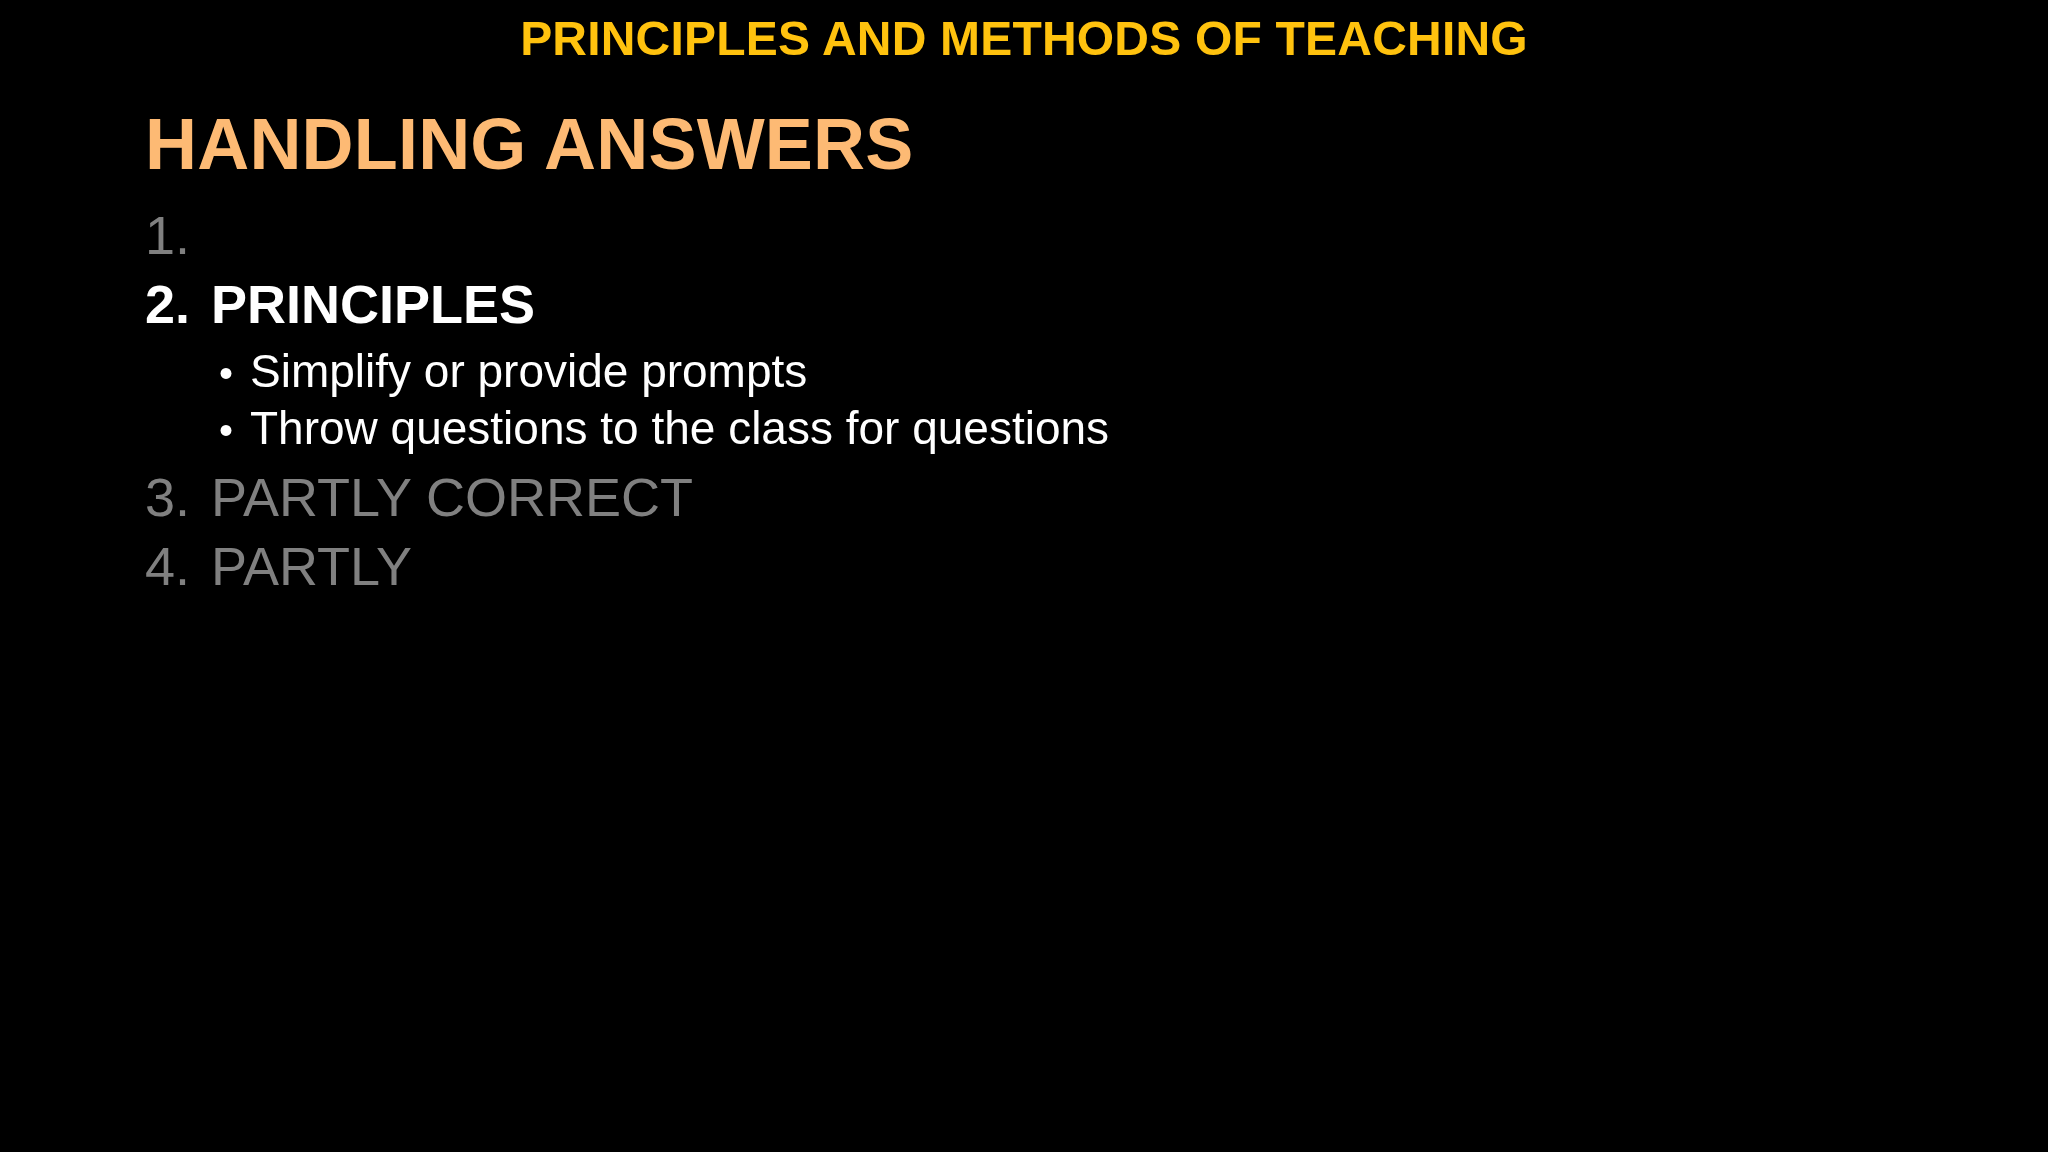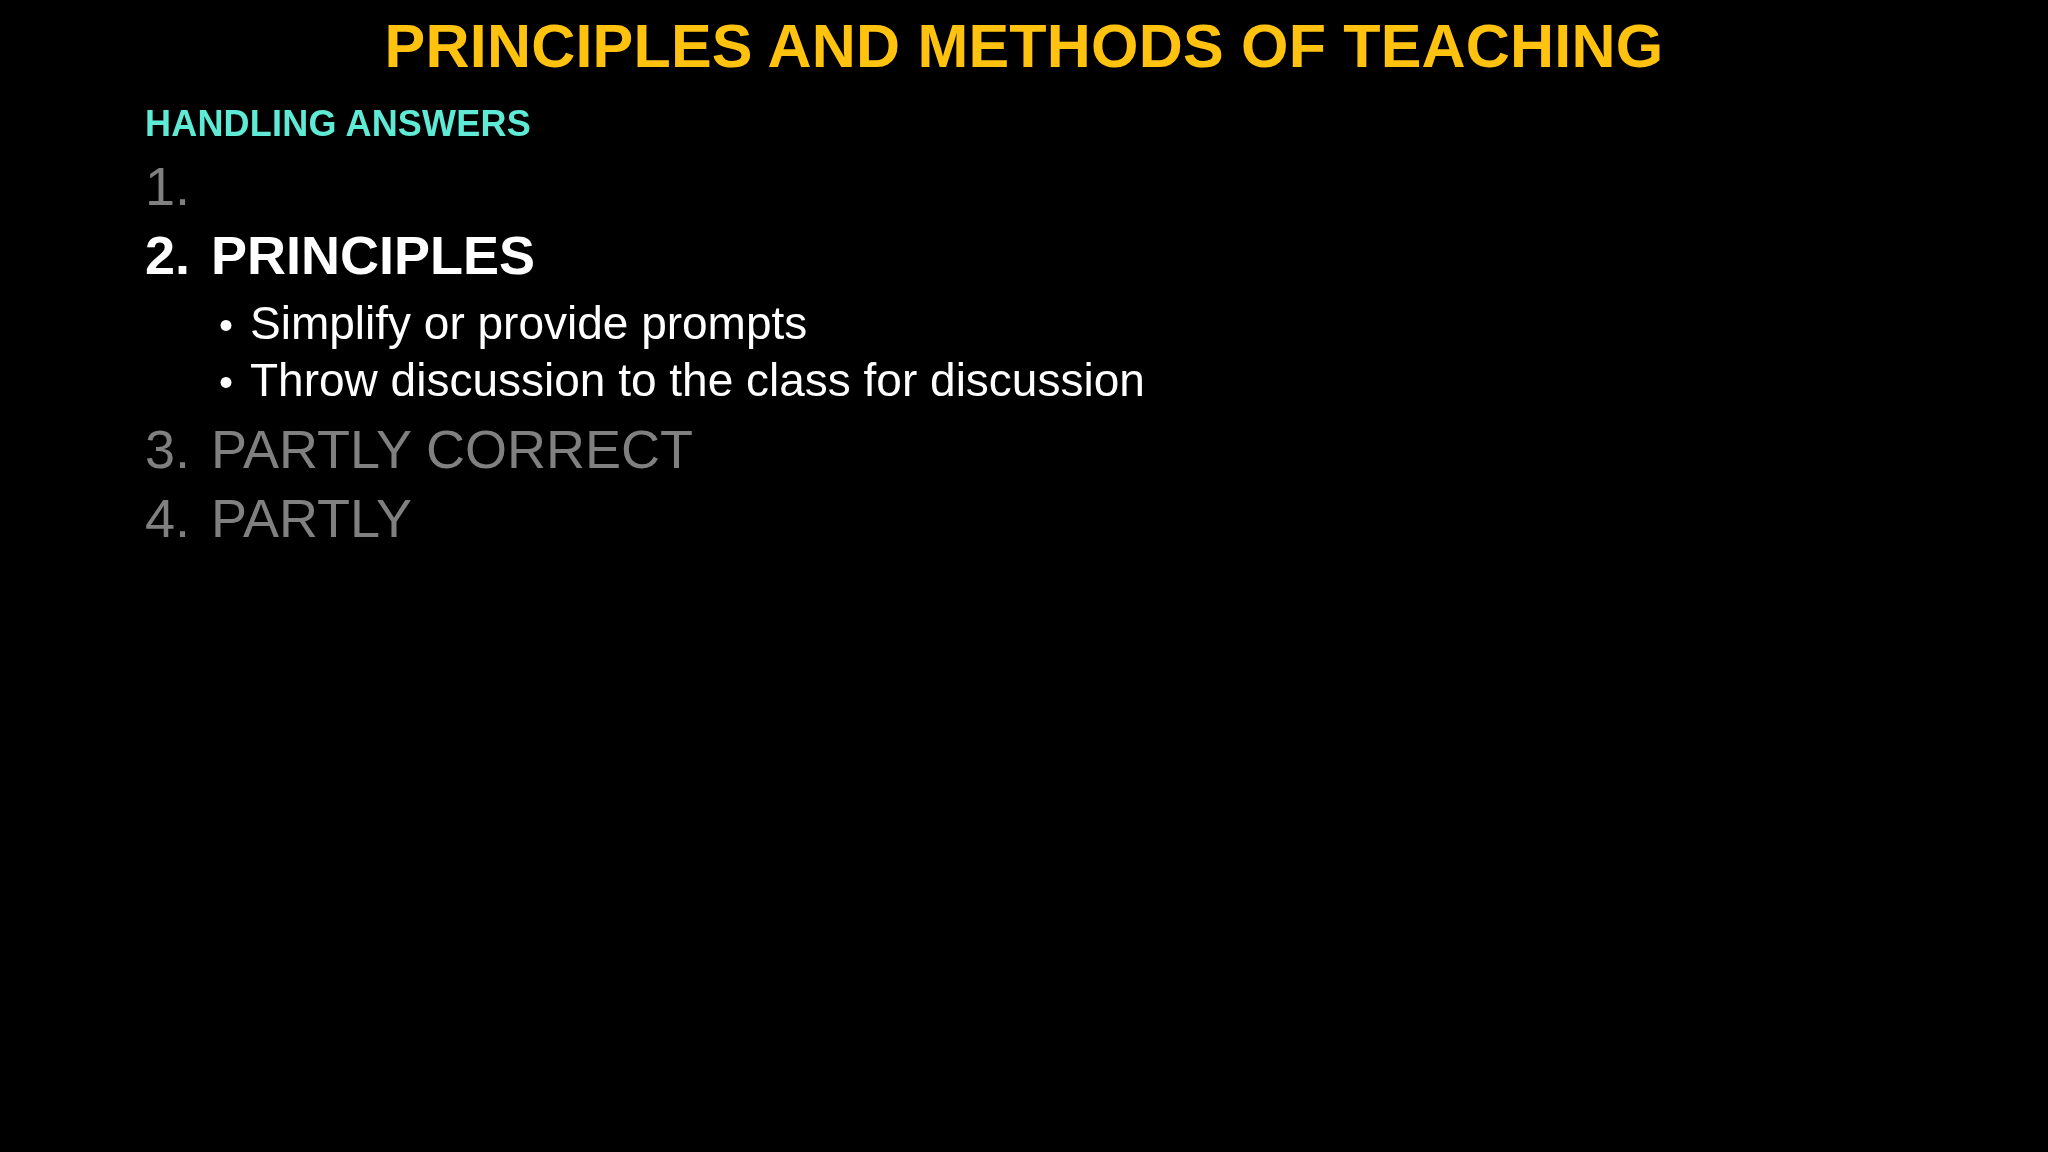--- a/index.html
+++ b/index.html
@@ -21,42 +21,42 @@
     background: #000000;
   }
 
   
   .slide-title {
     position: absolute;
     left: 0;
     top: 14px;
     width: 2048px;
     text-align: center;
-    font-size: 61px;
+    font-size: 48px;
     font-weight: bold;
     letter-spacing: 0.2px;
     color: #FFC20E;
     line-height: 1.05;
     white-space: nowrap;
   }
 
   
   .body-block {
     position: absolute;
     left: 145px;
     top: 104px;
     width: 1840px;
   }
 
   .section-heading {
-    font-size: 36px;
+    font-size: 72px;
     font-weight: bold;
-    color: #5eead4;
+    color: #fdba74;
     line-height: 1.12;
-    margin: 0 0 8px 0;
+    margin: 0 0 16px 0;
     letter-spacing: 0.2px;
     white-space: nowrap;
   }
 
   .numbered-list {
     list-style: none;
     margin: 0;
     padding: 0;
   }
 
@@ -134,21 +134,21 @@
         <span class="num-text">PRINCIPLES</span>
       </li>
       <li style="list-style:none;">
         <ul class="sub-list">
           <li class="sub-item">
             <span class="bullet">•</span>
             <span class="sub-text">Simplify or provide prompts</span>
           </li>
           <li class="sub-item">
             <span class="bullet">•</span>
-            <span class="sub-text">Throw discussion to the class for discussion</span>
+            <span class="sub-text">Throw questions to the class for questions</span>
           </li>
         </ul>
       </li>
 
       <li class="num-item">
         <span class="num">3.</span>
         <span class="num-text">PARTLY CORRECT</span>
       </li>
 
       <li class="num-item">

